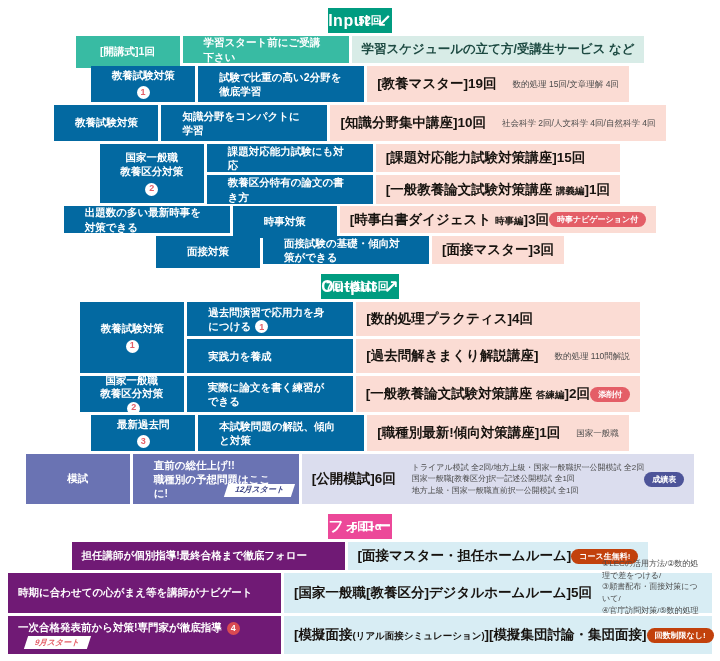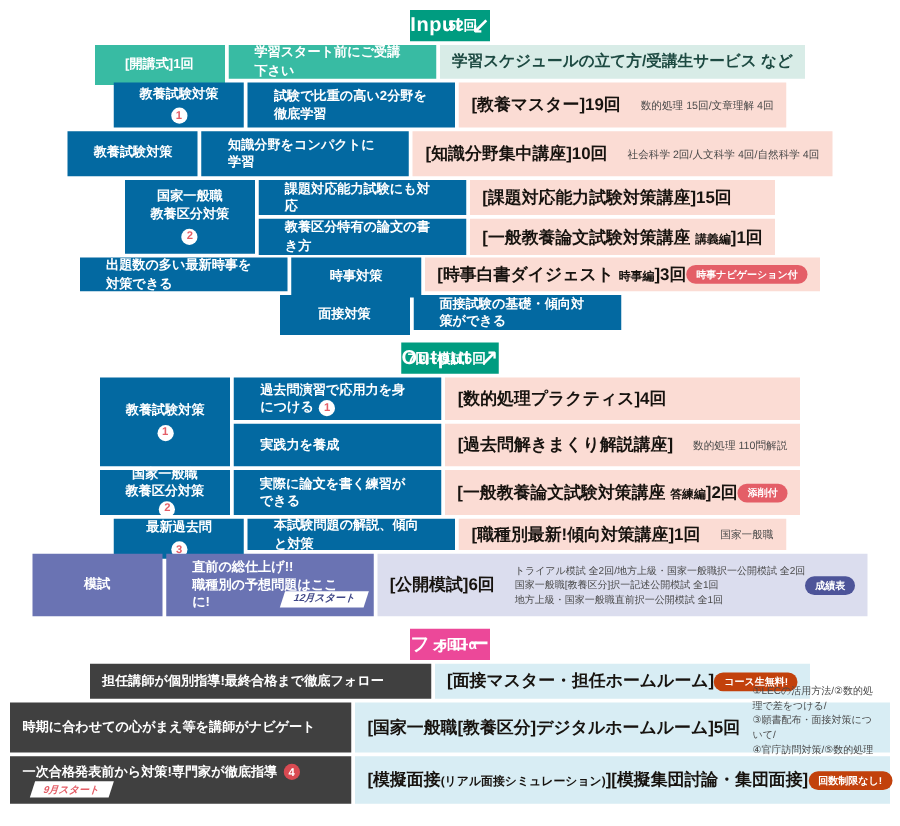--- a/index.html
+++ b/index.html
@@ -19,21 +19,21 @@
   .cell{box-sizing:border-box;display:flex;align-items:center;}
   .lbl{width:104px;flex:none;justify-content:center;text-align:center;flex-direction:column;color:#fff;font-size:10.5px;font-weight:bold;line-height:1.3;padding:16px;}
   .desc{width:166px;flex:none;padding:0 21px;color:#fff;font-size:10.5px;font-weight:bold;line-height:1.35;position:relative;}
   .main{flex:1;padding:0 10px;min-width:0;}
   .red{background:#0369a1;}
   .pink{background:#fbdcd4;}
   .teal{background:#38bba3;}
   .teal-light{background:#d8ece7;}
   .purple{background:#6a73b3;}
   .purple-light{background:#dbddee;}
-  .cyan{background:#404040;}
+  .cyan{background:#701a75;}
   .cyan-light{background:#d8edf4;}
   .fdesc{width:273px;flex:none;padding:0 10px;color:#fff;font-size:10.5px;font-weight:bold;}
   .pre{white-space:pre-line;}
   .title{font-weight:bold;color:#17130f;font-size:13.5px;flex:none;}
   .title.dark-teal{color:#1d4a42;font-size:12.5px;}
   .tsmall{font-size:9.5px;}
   .note{font-size:8.5px;color:#4a4a4a;margin-left:16px;line-height:1.45;white-space:pre-line;text-align:left;}
   .note:empty{display:none;}
   .badge{margin-left:auto;flex:none;color:#fff;font-size:8px;font-weight:bold;padding:2px 8px;border-radius:8px;white-space:nowrap;}
   .badge:empty{display:none;}
@@ -142,20 +142,23 @@
     </div>
   </div>
 
   <div class="row" style="height:28px">
     <div class="cell lbl red">
         <span class="pre">面接対策</span>
       </div>
     <div class="cell desc red">
         <span class="pre">面接試験の基礎・傾向対策ができる</span>
       </div>
+    <div class="cell main pink">
+      <span class="title">[面接マスター]3回</span>
+    </div>
   </div>
 
   <div class="sec-gap"></div>
 
   <div class="sec-head bg-green">
     <span class="sec-center">
       <span class="sec-title">Output</span>
       <span class="sec-arrow">↗</span>
     </span>
     <span class="sec-count">7回+模試6回</span>
@@ -194,21 +197,21 @@
     </div>
     <div class="cell desc red">
         <span class="pre">実際に論文を書く練習ができる</span>
       </div>
     <div class="cell main pink">
       <span class="title"><span>[一般教養論文試験対策講座 </span><span class="tsmall">答練編</span><span>]2回</span></span>
       <span class="badge b-red">添削付</span>
     </div>
   </div>
 
-  <div class="row numline" style="height:25px">
+  <div class="row numline" style="height:36px">
     <div class="cell lbl red">
       <span class="pre">最新過去問</span>
       <span class="cnum">3</span>
     </div>
     <div class="cell desc red">
         <span class="pre">本試験問題の解説、傾向と対策</span>
       </div>
     <div class="cell main pink">
       <span class="title">[職種別最新!傾向対策講座]1回</span>
       <span class="note">国家一般職</span>

